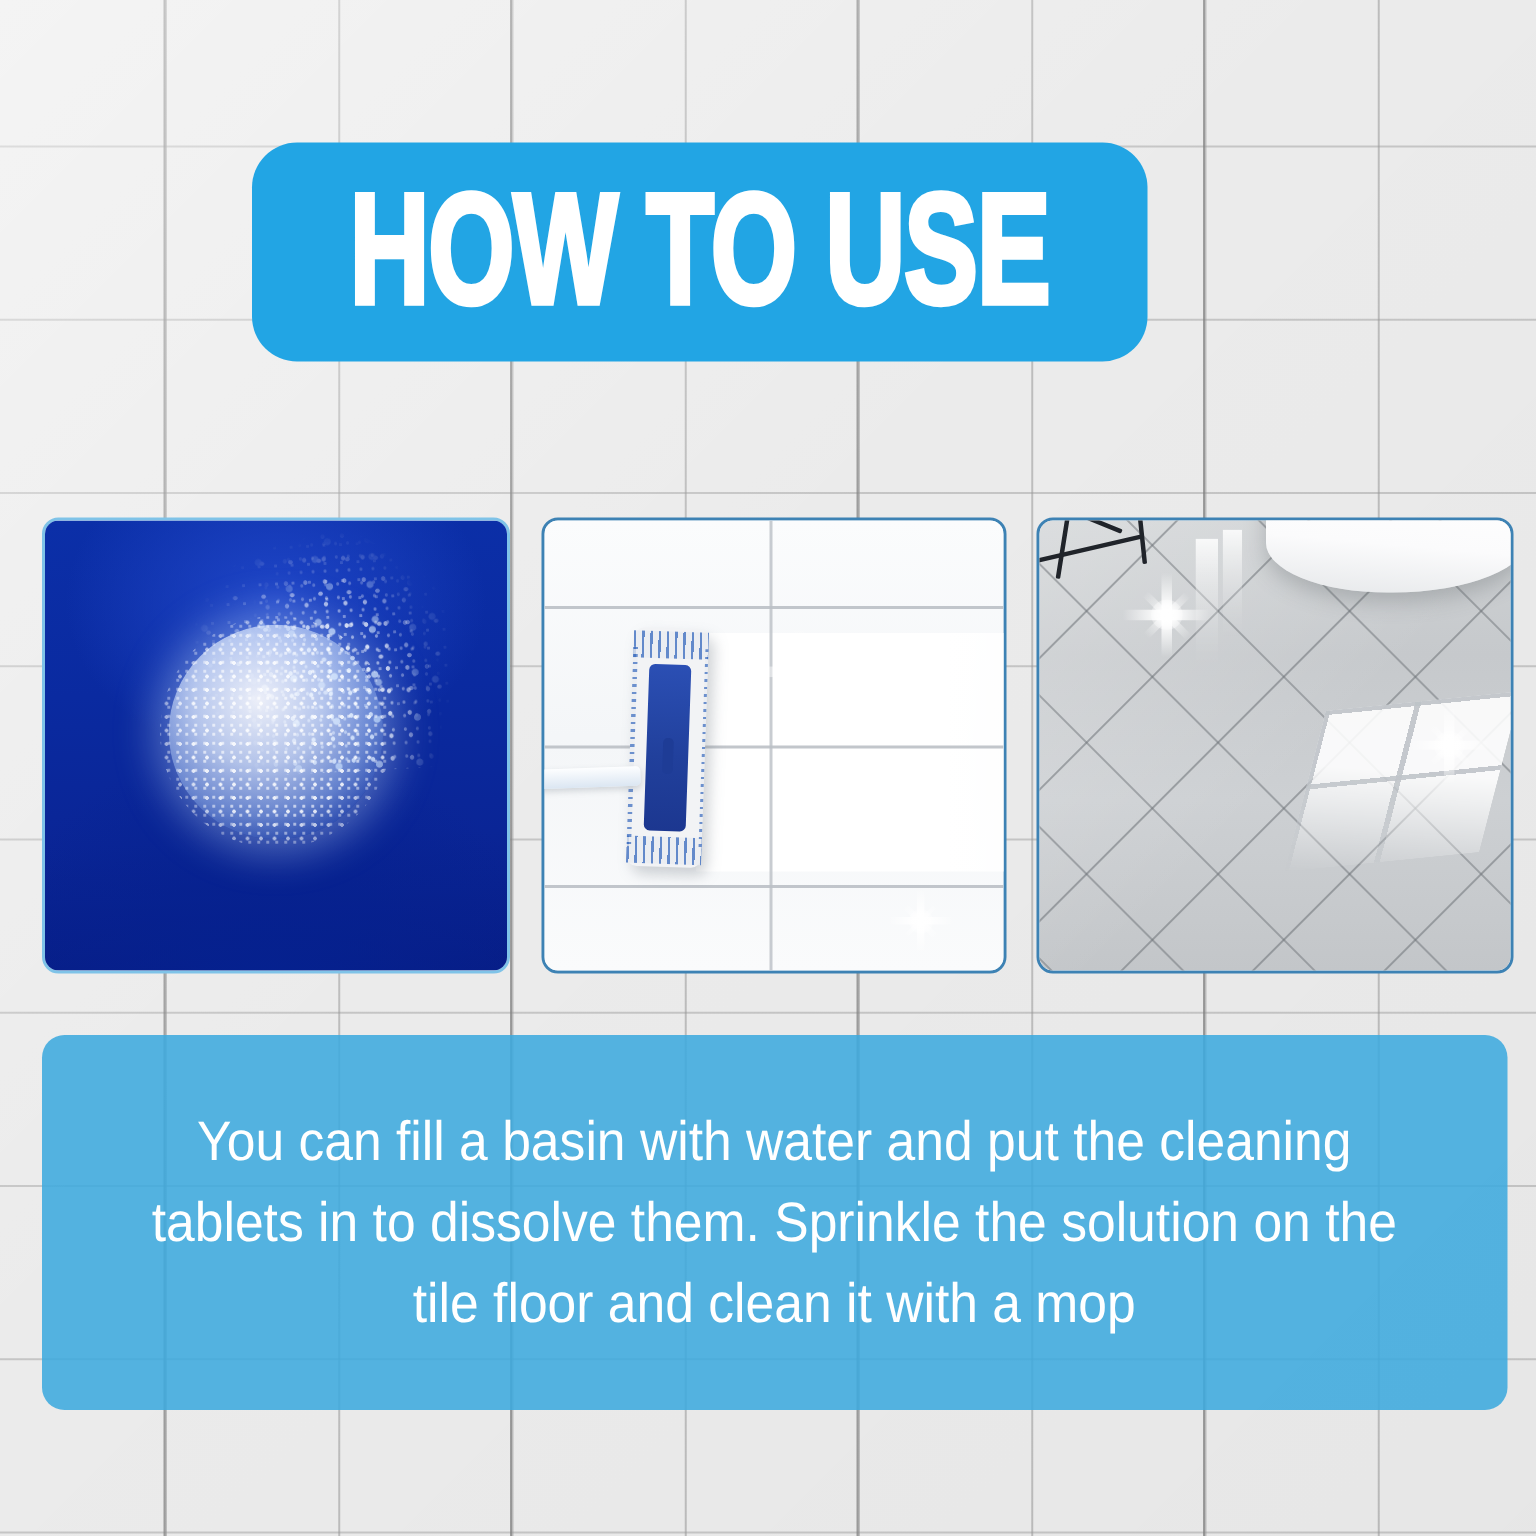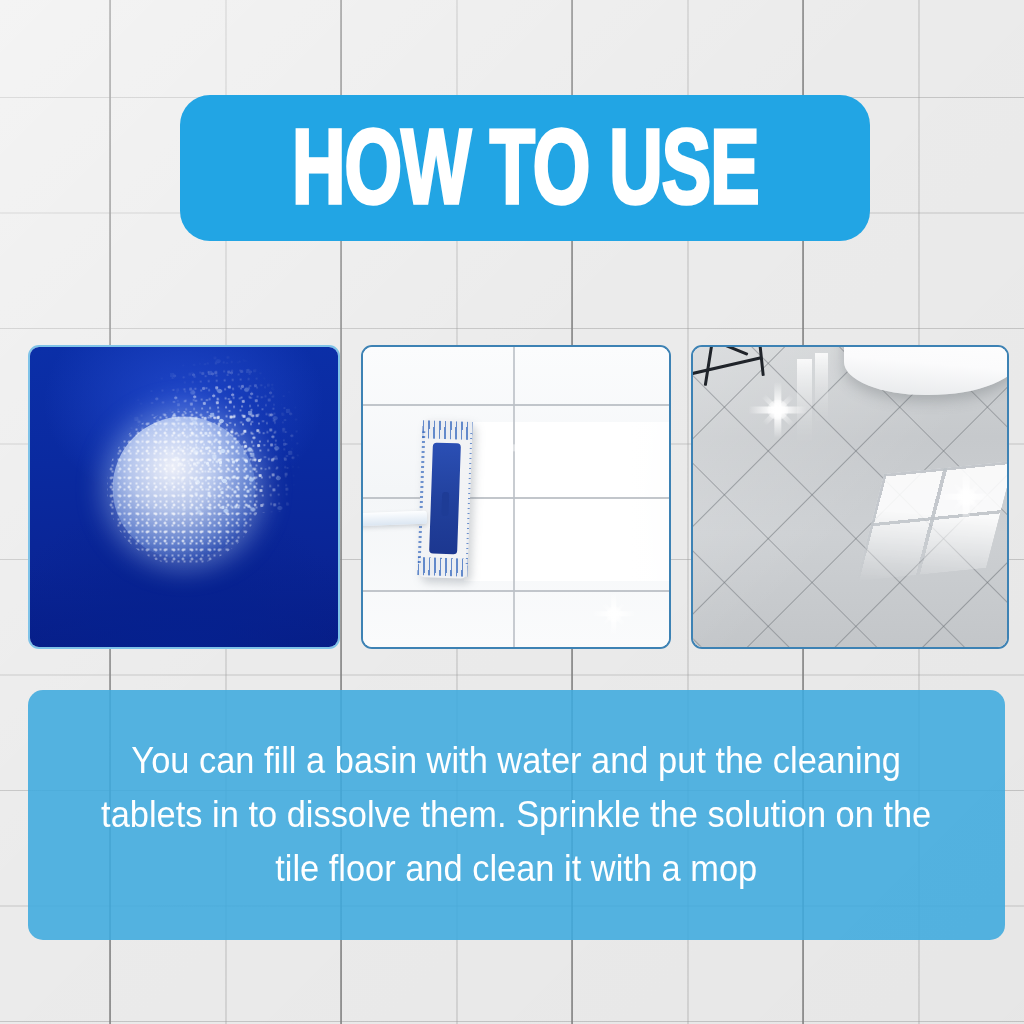--- a/index.html
+++ b/index.html
@@ -29,21 +29,21 @@
     background-position:109px 0;
   }
   #tile-sheen{
     position:absolute;inset:0;
     background:linear-gradient(135deg,rgba(255,255,255,.45),rgba(255,255,255,0) 45%,rgba(0,0,0,.018));
     pointer-events:none;
   }
 
   
   #title-banner{
-    position:absolute;left:180px;top:95px;width:690px;height:146px;
+    position:absolute;left:168px;top:95px;width:597px;height:146px;
     background:#22a5e4;border-radius:30px;
     display:flex;align-items:center;justify-content:center;
   }
   #title-text{
     color:#fff;
     font-family:"Liberation Sans","DejaVu Sans",sans-serif;
     font-weight:bold;
     font-size:86px;
     letter-spacing:-1px;
     line-height:.92;

